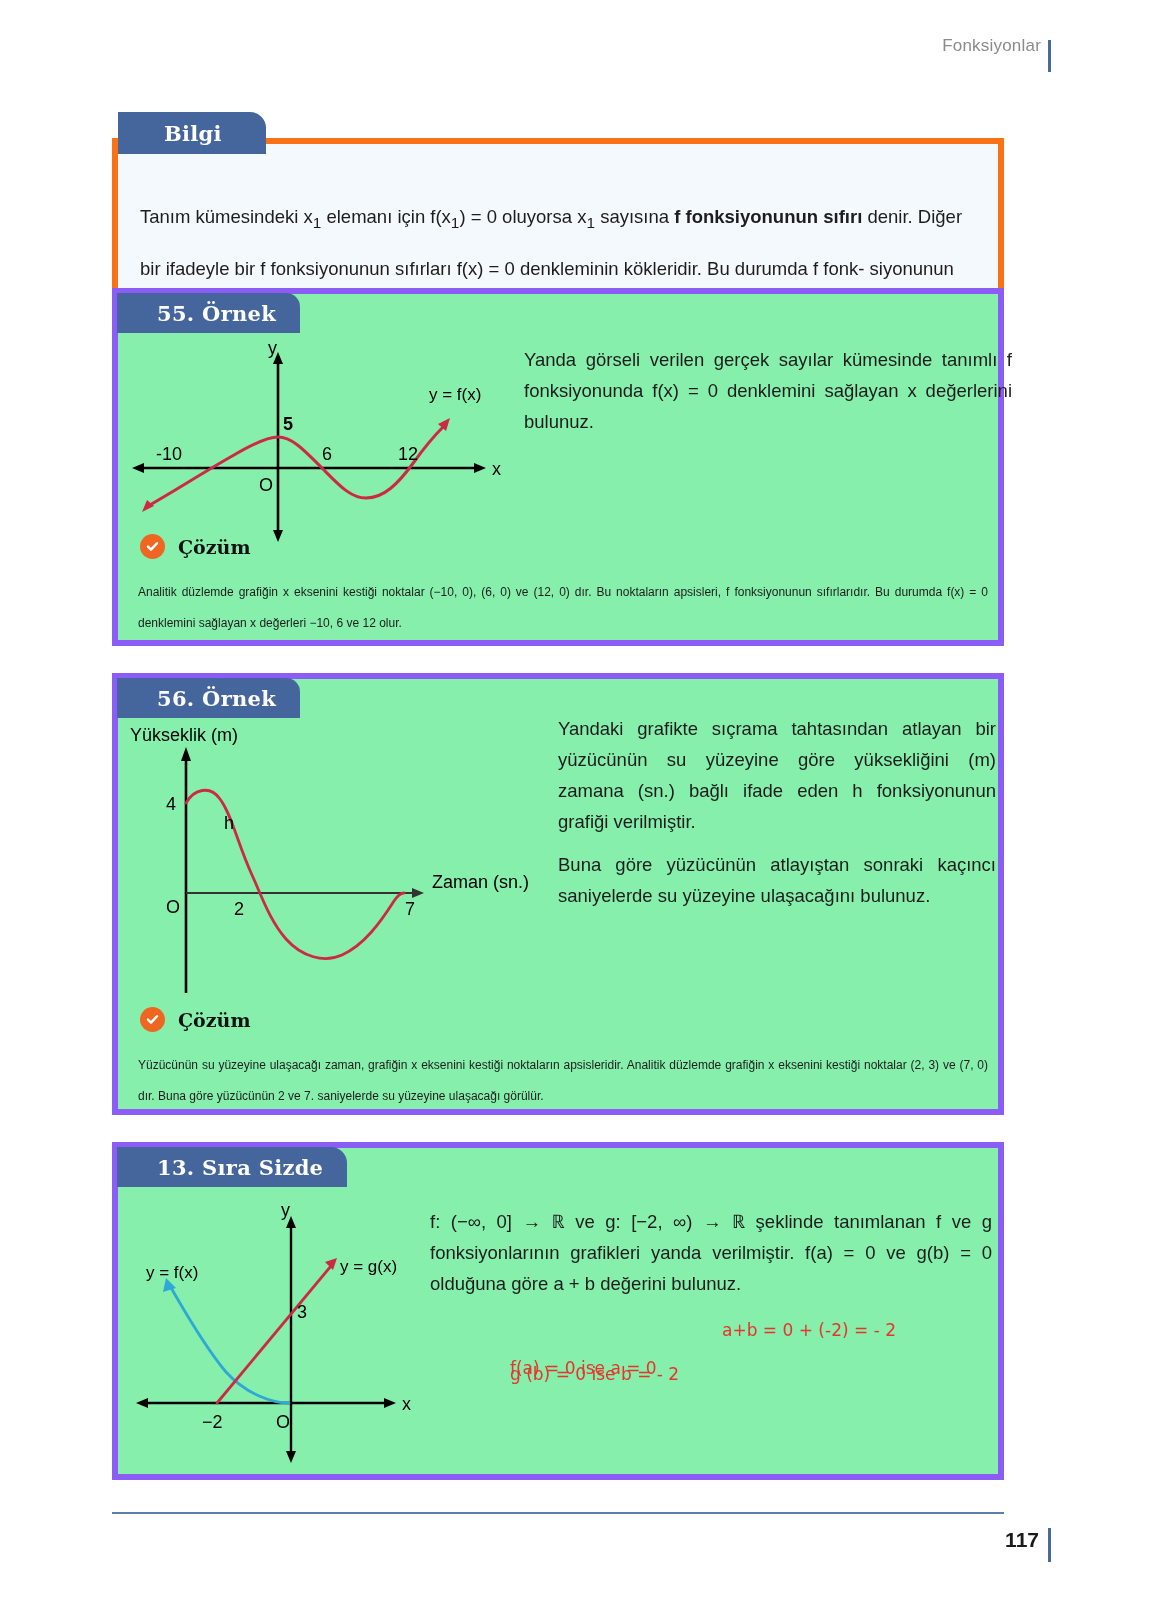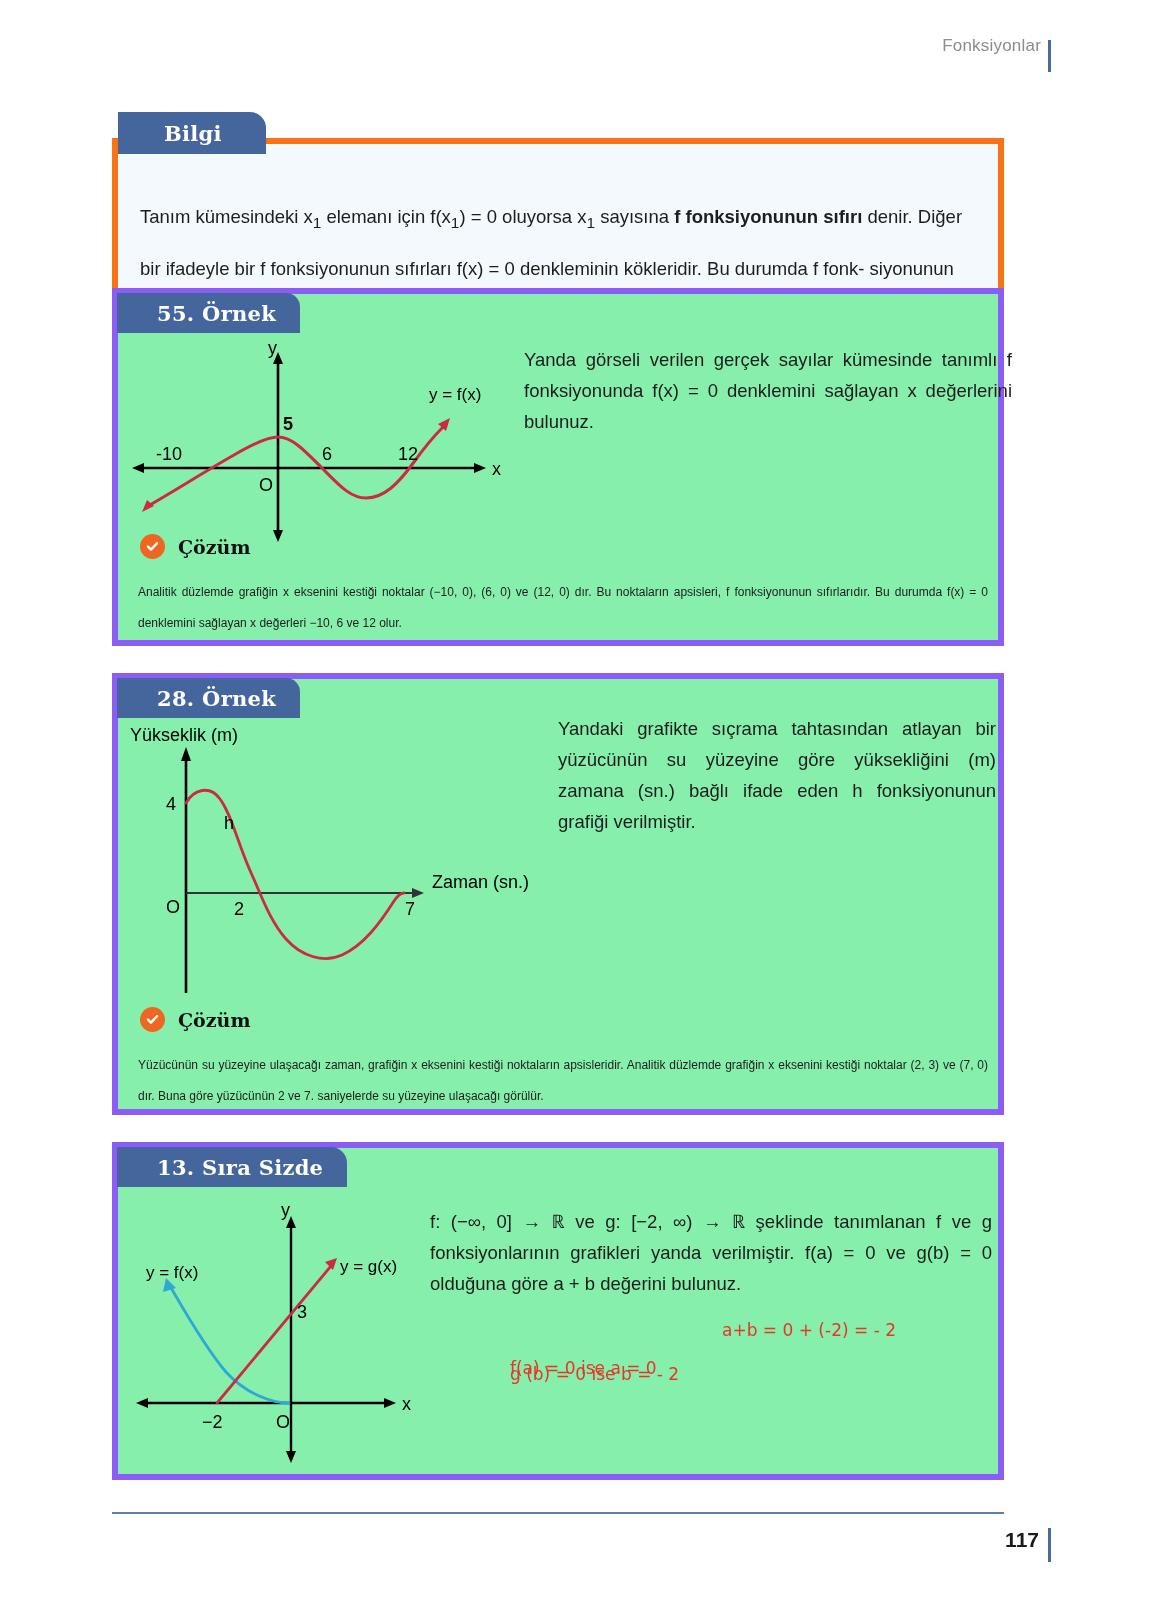--- a/index.html
+++ b/index.html
@@ -244,21 +244,21 @@
         <span>Çözüm</span>
       </div>
 
       <div class="soln" style="left:20px; top:283px; width:850px;">Analitik düzlemde grafiğin x eksenini kestiği noktalar (−10, 0), (6, 0) ve (12, 0) dır. Bu noktaların apsisleri, f fonksiyonunun sıfırlarıdır. Bu durumda f(x) = 0 denklemini sağlayan x değerleri −10, 6 ve 12 olur.</div>
     </div>
   </div>
 
   <div class="section" id="ex56">
     <div class="sec-body">
       <div class="tab">
-        <span>28. Örnek</span>
+        <span>56. Örnek</span>
       </div>
 
       <svg width="420" height="280" viewBox="0 0 420 280" style="position:absolute; left:10px; top:44px;">
 
         <line x1="58" y1="34" x2="58" y2="270" stroke="#000" stroke-width="2.6"></line>
         <polygon points="58,24 53,38 63,38" fill="#000"></polygon>
 
         <line x1="58" y1="170" x2="288" y2="170" stroke="#333" stroke-width="2.2"></line>
         <polygon points="296,170 284,165 284,175" fill="#333"></polygon>
 
@@ -267,20 +267,21 @@
         <text x="2" y="18" font-size="18" fill="#000">Yükseklik (m)</text>
         <text x="304" y="165" font-size="18" fill="#000">Zaman (sn.)</text>
         <text x="38" y="190" font-size="18" fill="#000">O</text>
         <text x="38" y="87" font-size="18" fill="#000">4</text>
         <text x="96" y="106" font-size="18" fill="#000">h</text>
         <text x="106" y="192" font-size="18" fill="#000">2</text>
         <text x="277" y="192" font-size="18" fill="#000">7</text>
       </svg>
 
       <div class="rtext" style="left:440px; top:34px; width:438px;">Yandaki grafikte sıçrama tahtasından atlayan bir yüzücünün su yüzeyine göre yüksekliğini (m) zamana (sn.) bağlı  ifade eden h fonksiyonunun grafiği verilmiştir.</div>
+      <div class="rtext" style="left:440px; top:170px; width:438px;">Buna göre yüzücünün atlayıştan sonraki kaçıncı saniyelerde su yüzeyine ulaşacağını bulunuz.</div>
 
       <div class="solve-label" style="left:22px; top:328px;">
         <span class="check-badge">
           <svg width="15" height="15" viewBox="0 0 15 15">
               <path d="M3 7.6 L6 10.6 L12 4.2" fill="none" stroke="#fff" stroke-width="2.4" stroke-linecap="round" stroke-linejoin="round"></path>
             </svg>
         </span>
         <span>Çözüm</span>
       </div>
 

